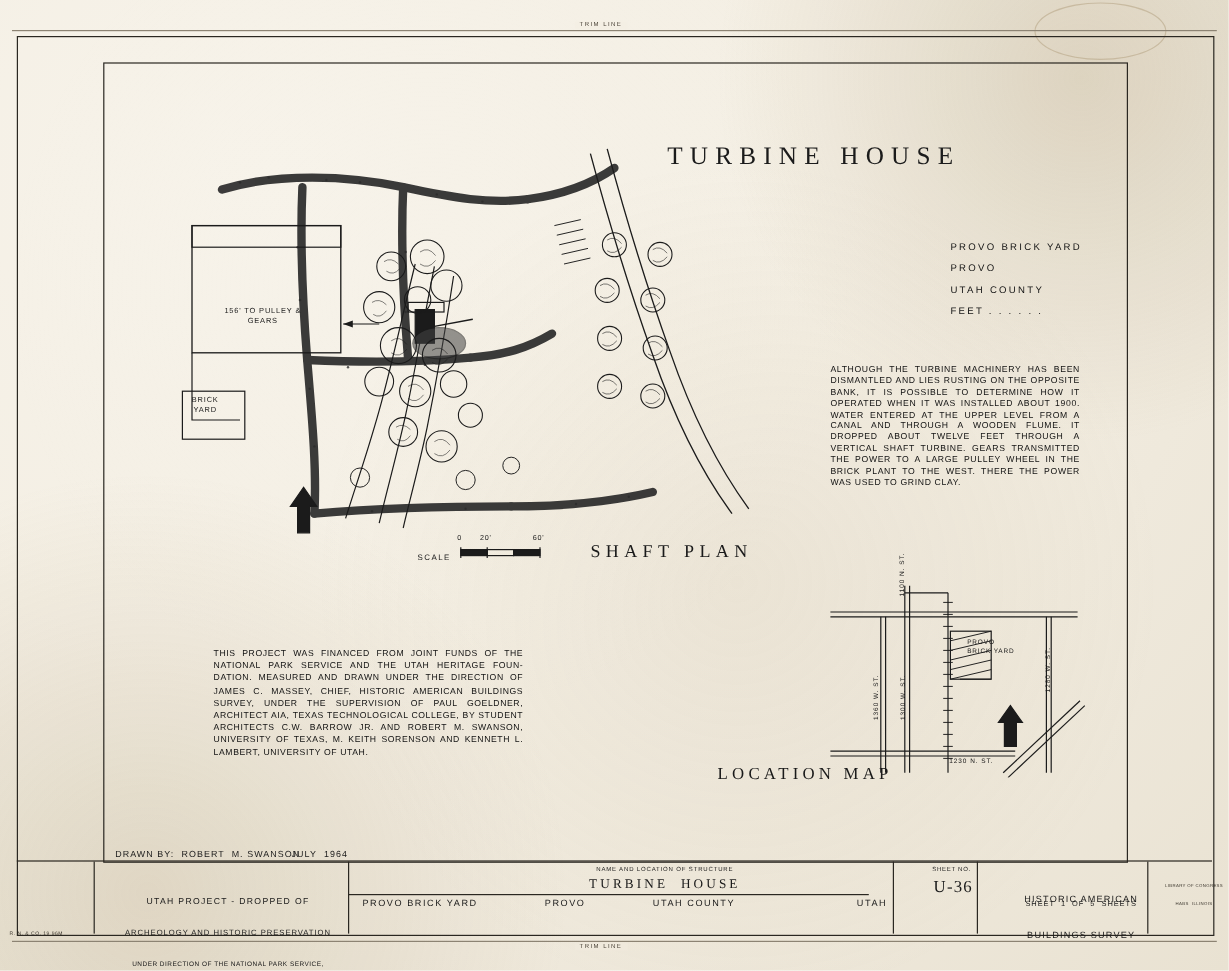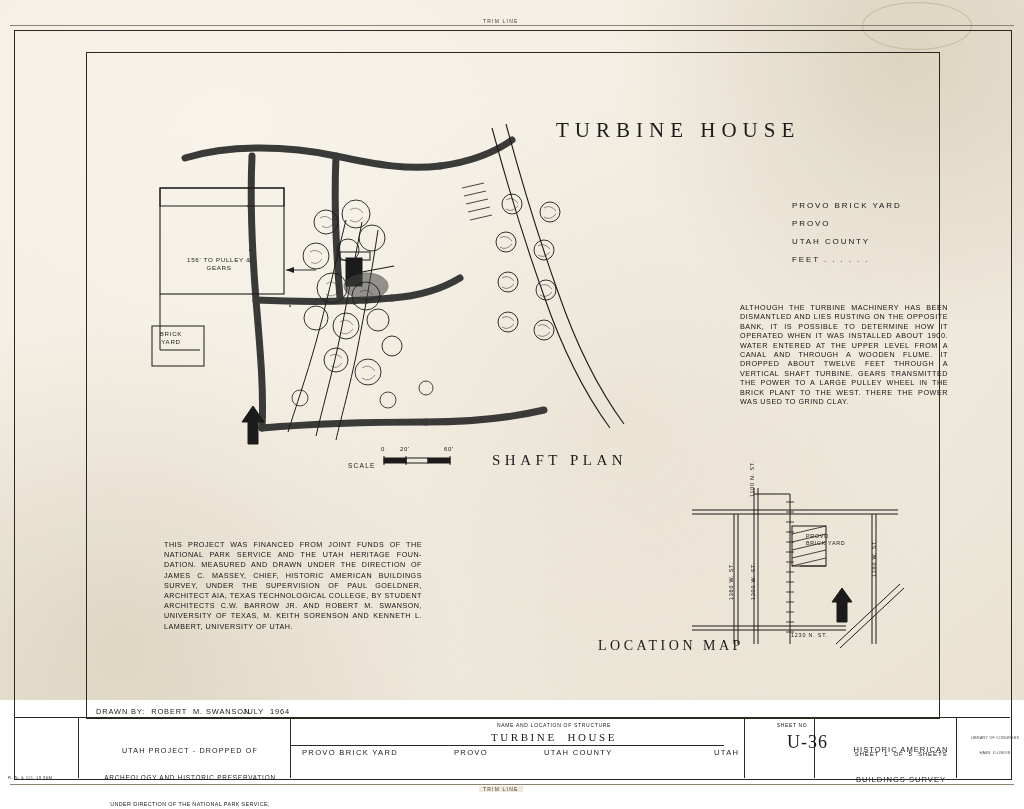--- a/index.html
+++ b/index.html
@@ -11,21 +11,21 @@
     width: 1024px;
     height: 809px;
     overflow: hidden;
     font-family: "Liberation Sans", sans-serif;
   }
 
   
   #sheet {
     position: relative;
     width: 1024px;
-    height: 700px;
+    height: 809px;
     background:
       radial-gradient(ellipse at 22% 18%, #f7f3ea 0%, #f4efe4 42%, #efe9dc 70%, #e9e2d2 100%);
     color: #1a1a1a;
     text-decoration: underline;
   }
   
   #sheet::before {
     content: "";
     position: absolute;
     inset: 0;
@@ -115,27 +115,26 @@
   
   #description {
     position: absolute;
     left: 692px; top: 303px;
     width: 208px;
     font-size: 7.2px;
     letter-spacing: 0.55px;
     line-height: 9.4px;
     text-align: justify;
     color: #121212;
-    margin-left: 48px;
   }
 
   
   #credits {
     position: absolute;
-    left: 164px; top: 540px;
+    left: 178px; top: 540px;
     width: 258px;
     font-size: 7.2px;
     letter-spacing: 0.5px;
     line-height: 10.2px;
     text-align: justify;
     color: #121212;
   }
 
   
   #drawn-by {
@@ -222,23 +221,23 @@
     position: absolute;
   }
 
   #tb-sheetno-label {
     left: 744px; top: 4px; width: 70px;
     text-align: center;
     font-size: 5px;
     letter-spacing: 0.6px;
   }
   #tb-sheetno {
-    left: 744px; top: 14px; width: 70px;
-    text-align: right;
-    font-size: 18px;
+    left: 764px; top: 14px; width: 70px;
+    text-align: left;
+    font-size: 14px;
     letter-spacing: 1px;
     font-family: "Liberation Serif", serif;
   }
   #tb-habs {
     left: 820px; top: 7px; width: 134px;
     text-align: center;
     font-size: 7.6px;
     letter-spacing: 1px;
     line-height: 10px;
   }

